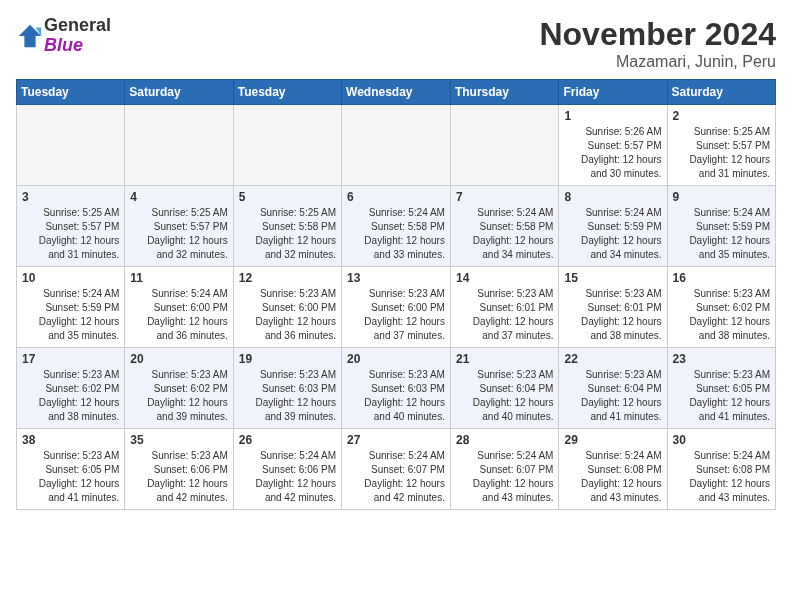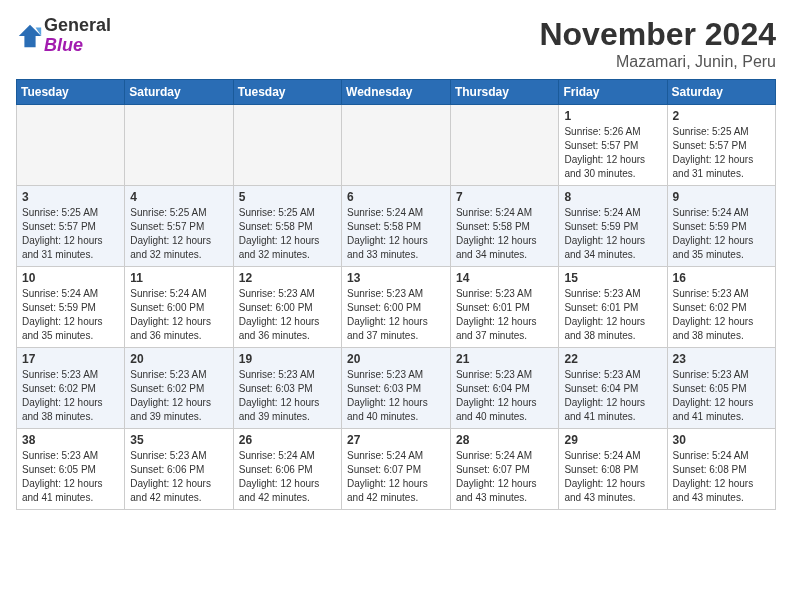--- a/index.html
+++ b/index.html
@@ -77,20 +77,21 @@
     .day-num {
       font-weight: bold;
       font-size: 12px;
       display: block;
       margin-bottom: 2px;
     }
     .day-info {
       font-size: 10px;
       color: #333;
       line-height: 1.4;
+      text-align: right;
     }
     .calendar tbody tr:nth-child(odd) td {
       background: #fff;
     }
     .calendar tbody tr:nth-child(even) td {
       background: #eef2f9;
     }
     .calendar tbody tr:nth-child(odd) td.empty,
     .calendar tbody tr:nth-child(even) td.empty {
       background: #f5f5f5;

